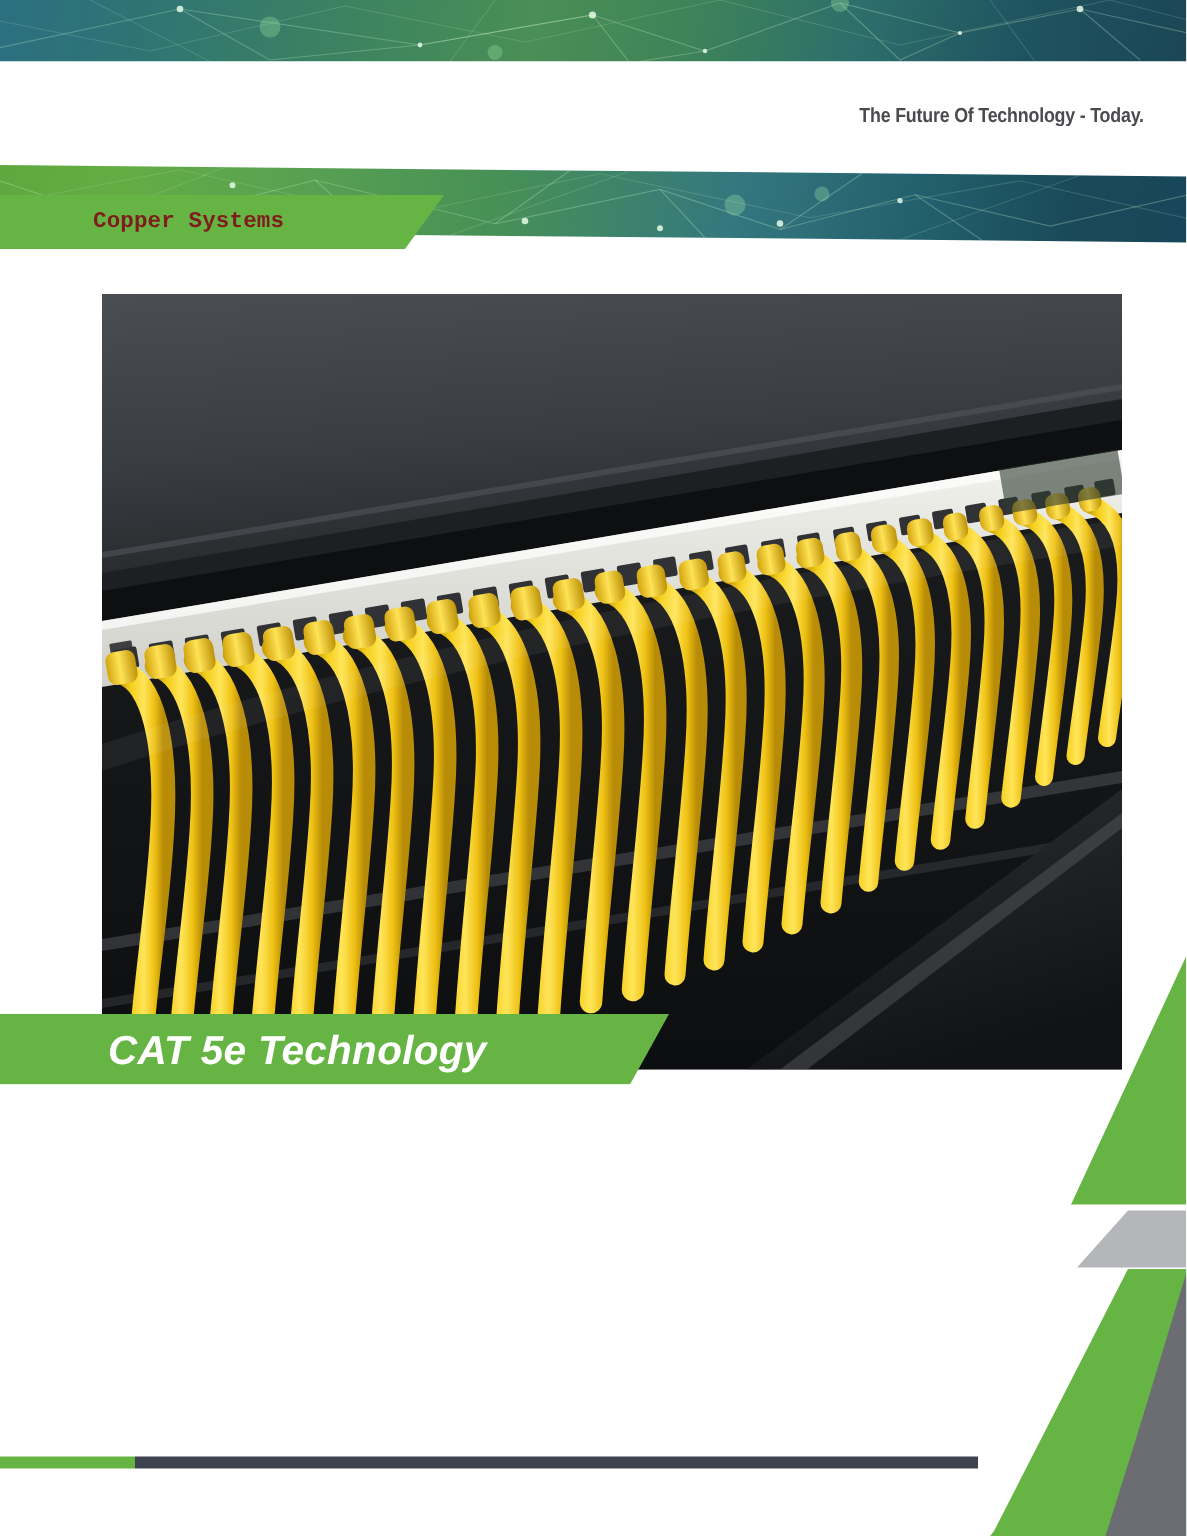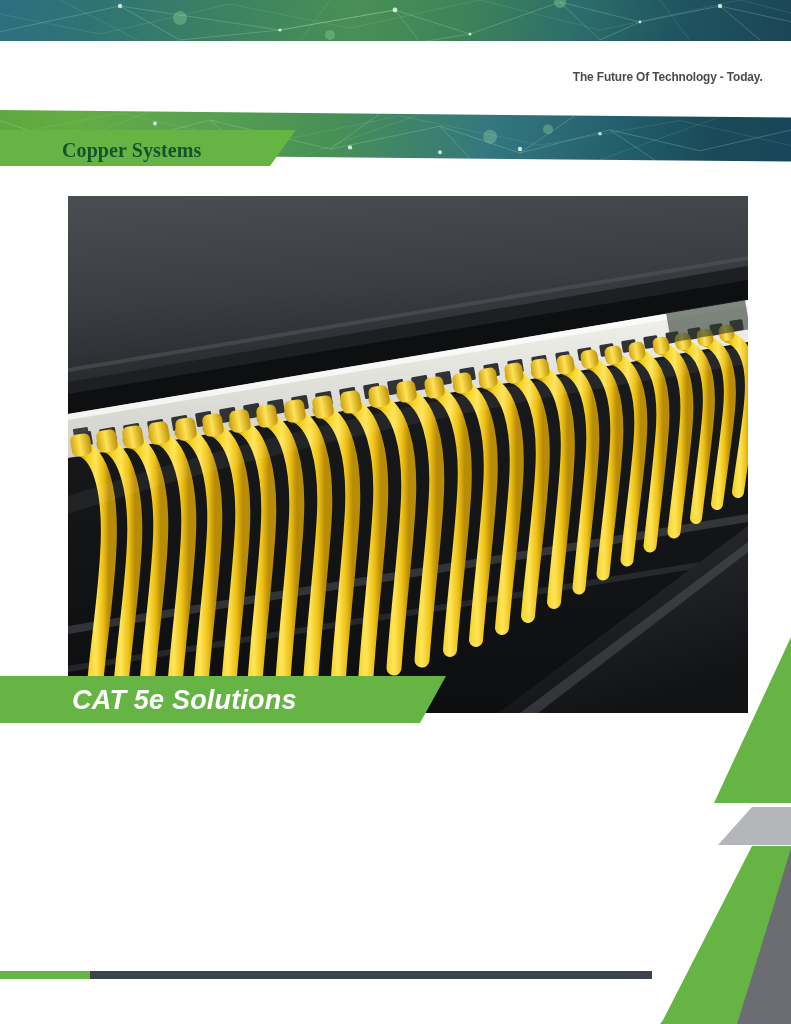--- a/index.html
+++ b/index.html
@@ -126,24 +126,24 @@
     width: 296px;
     height: 36px;
     background: #66b544;
     clip-path: polygon(0 0, 296px 0, 270px 36px, 0 36px);
     z-index: 5;
   }
   #copper-ribbon-label {
     position: absolute;
     left: 62px;
     top: 9px;
-    font-family: Liberation Serif, serif;
-    font-size: 20px;
+    font-family: Liberation Mono, monospace;
+    font-size: 15px;
     font-weight: bold;
-    color: #14532d;
+    color: #7f1d1d;
     letter-spacing: 0.1px;
     white-space: nowrap;
   }
 
   
   #hero-photo {
     position: absolute;
     left: 68px;
     top: 196px;
     width: 680px;
@@ -429,21 +429,21 @@
 
       <path d="M 0 300 C 180 240 420 190 680 150 L 680 168 C 420 208 180 258 0 318 Z" fill="#ffffff" opacity="0.06"></path>
 
       <rect x="600" y="110" width="80" height="30" fill="#2d3a2e" opacity="0.6" transform="rotate(-9.5 640 125)"></rect>
 
       <rect x="0" y="0" width="680" height="517" fill="none"></rect>
     </svg>
   </div>
 
   <div id="title-banner">
-    <span id="title-banner-label">CAT 5e Solutions</span>
+    <span id="title-banner-label">CAT 5e Technology</span>
   </div>
 
   <div id="deco">
     <svg viewBox="0 0 791 1024" preserveAspectRatio="none">
 
       <polygon points="791,637 791,803 714,803" fill="#66b544"></polygon>
 
       <polygon points="791,807 791,845 718,845 752,807" fill="#b4b6ba"></polygon>
 
       <polygon points="791,846 791,1024 660,1024 812,846" fill="#66b544"></polygon>

